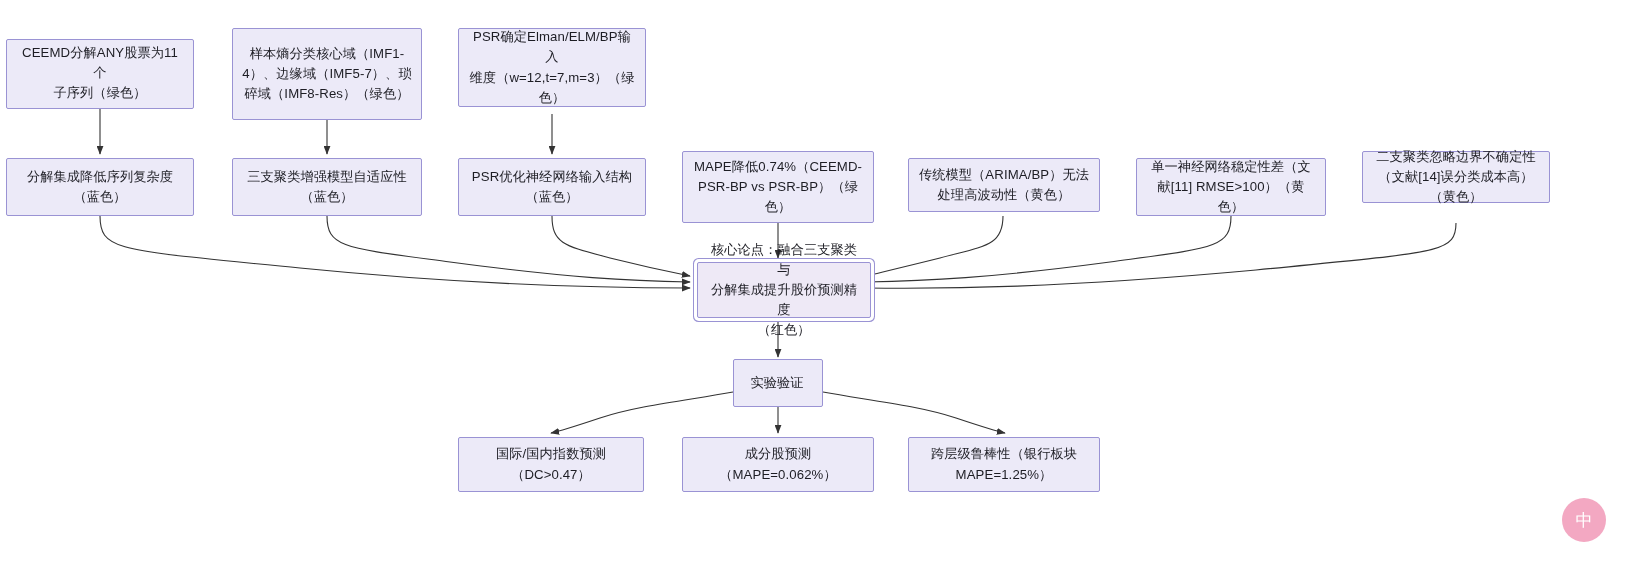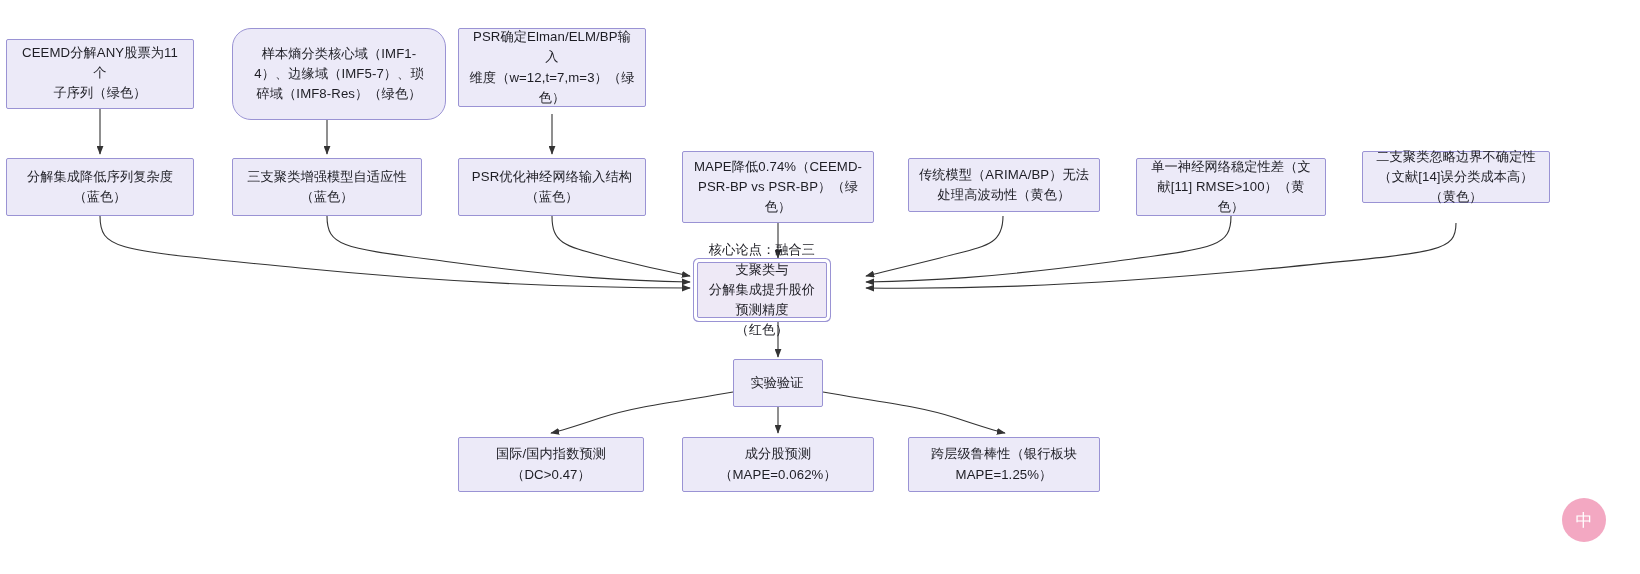--- a/index.html
+++ b/index.html
@@ -94,21 +94,21 @@
         <path d="M 778,320 L 778,357" class="edge-path" marker-end="url(#arrowhead)" stroke="#333333"></path>
         <path d="M 733,392 C 690,400 640,405 600,418 C 570,428 556,432 551,433" class="edge-path" marker-end="url(#arrowhead)" stroke="#333333"></path>
         <path d="M 778,399 L 778,433" class="edge-path" marker-end="url(#arrowhead)" stroke="#333333"></path>
         <path d="M 823,392 C 866,400 916,405 956,418 C 986,428 1000,432 1005,433" class="edge-path" marker-end="url(#arrowhead)" stroke="#333333"></path>
       </g>
   </svg>
 
   <div id="node-layer">
       <div class="node" style="left: 6px; top: 39px; width: 188px; height: 70px; align-items: flex-end;"><span>CEEMD分解ANY股票为11个
 子序列（绿色）</span></div>
-      <div class="node" style="left: 232px; top: 28px; width: 214px; height: 92px; border-radius: 19px;"><span>样本熵分类核心域（IMF1-
+      <div class="node" style="left: 232px; top: 28px; width: 190px; height: 92px;"><span>样本熵分类核心域（IMF1-
 4）、边缘域（IMF5-7）、琐
 碎域（IMF8-Res）（绿色）</span></div>
       <div class="node" style="left: 458px; top: 28px; width: 188px; height: 79px;"><span>PSR确定Elman/ELM/BP输入
 维度（w=12,t=7,m=3）（绿
 色）</span></div>
       <div class="node" style="left: 6px; top: 158px; width: 188px; height: 58px;"><span>分解集成降低序列复杂度
 （蓝色）</span></div>
       <div class="node" style="left: 232px; top: 158px; width: 190px; height: 58px;"><span>三支聚类增强模型自适应性
 （蓝色）</span></div>
       <div class="node" style="left: 458px; top: 158px; width: 188px; height: 58px;"><span>PSR优化神经网络输入结构
@@ -116,21 +116,21 @@
       <div class="node" style="left: 682px; top: 151px; width: 192px; height: 72px;"><span>MAPE降低0.74%（CEEMD-
 PSR-BP vs PSR-BP）（绿
 色）</span></div>
       <div class="node" style="left: 908px; top: 158px; width: 192px; height: 54px;"><span>传统模型（ARIMA/BP）无法
 处理高波动性（黄色）</span></div>
       <div class="node" style="left: 1136px; top: 158px; width: 190px; height: 58px;"><span>单一神经网络稳定性差（文
 献[11] RMSE&gt;100）（黄色）</span></div>
       <div class="node" style="left: 1362px; top: 151px; width: 188px; height: 52px;"><span>二支聚类忽略边界不确定性
 （文献[14]误分类成本高）
 （黄色）</span></div>
-      <div class="node core" style="left: 697px; top: 262px; width: 130px; height: 56px;"><span>核心论点：融合三支聚类与
+      <div class="node core" style="left: 697px; top: 262px; width: 174px; height: 56px;"><span>核心论点：融合三支聚类与
 分解集成提升股价预测精度
 （红色）</span></div>
       <div class="node" style="left: 733px; top: 359px; width: 90px; height: 48px; padding-left: 7px;"><span>实验验证</span></div>
       <div class="node" style="left: 458px; top: 437px; width: 186px; height: 55px;"><span>国际/国内指数预测
 （DC&gt;0.47）</span></div>
       <div class="node" style="left: 682px; top: 437px; width: 192px; height: 55px;"><span>成分股预测
 （MAPE=0.062%）</span></div>
       <div class="node" style="left: 908px; top: 437px; width: 192px; height: 55px;"><span>跨层级鲁棒性（银行板块
 MAPE=1.25%）</span></div>
     </div>

